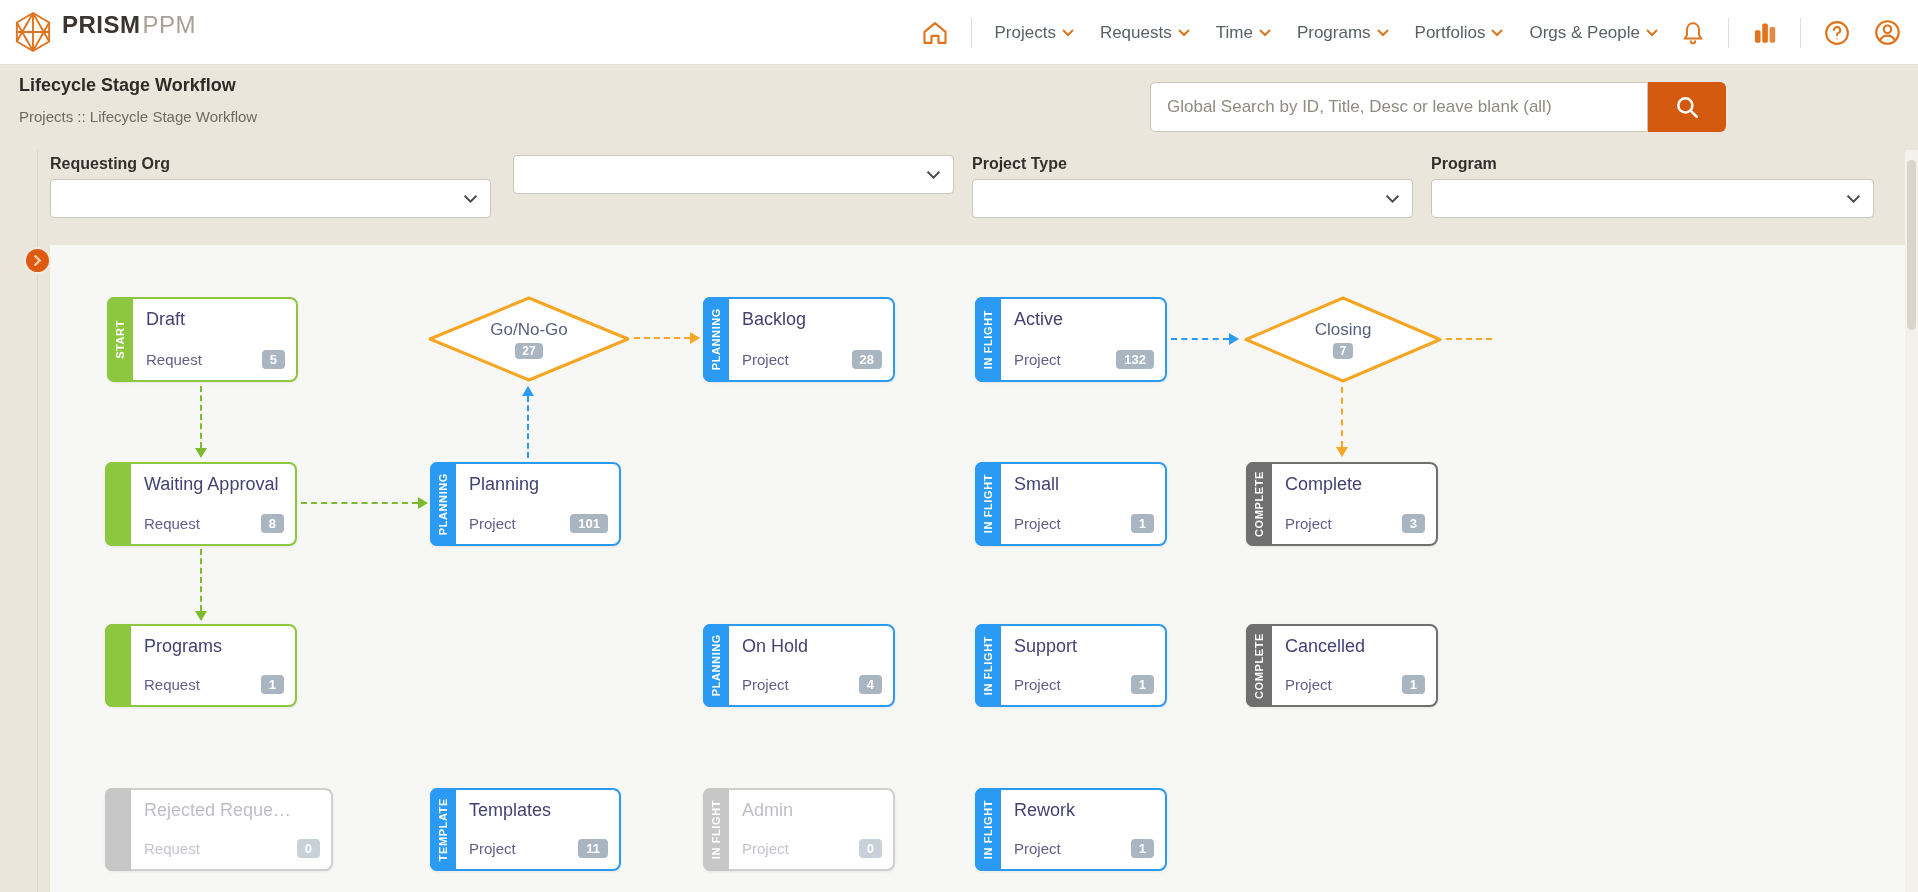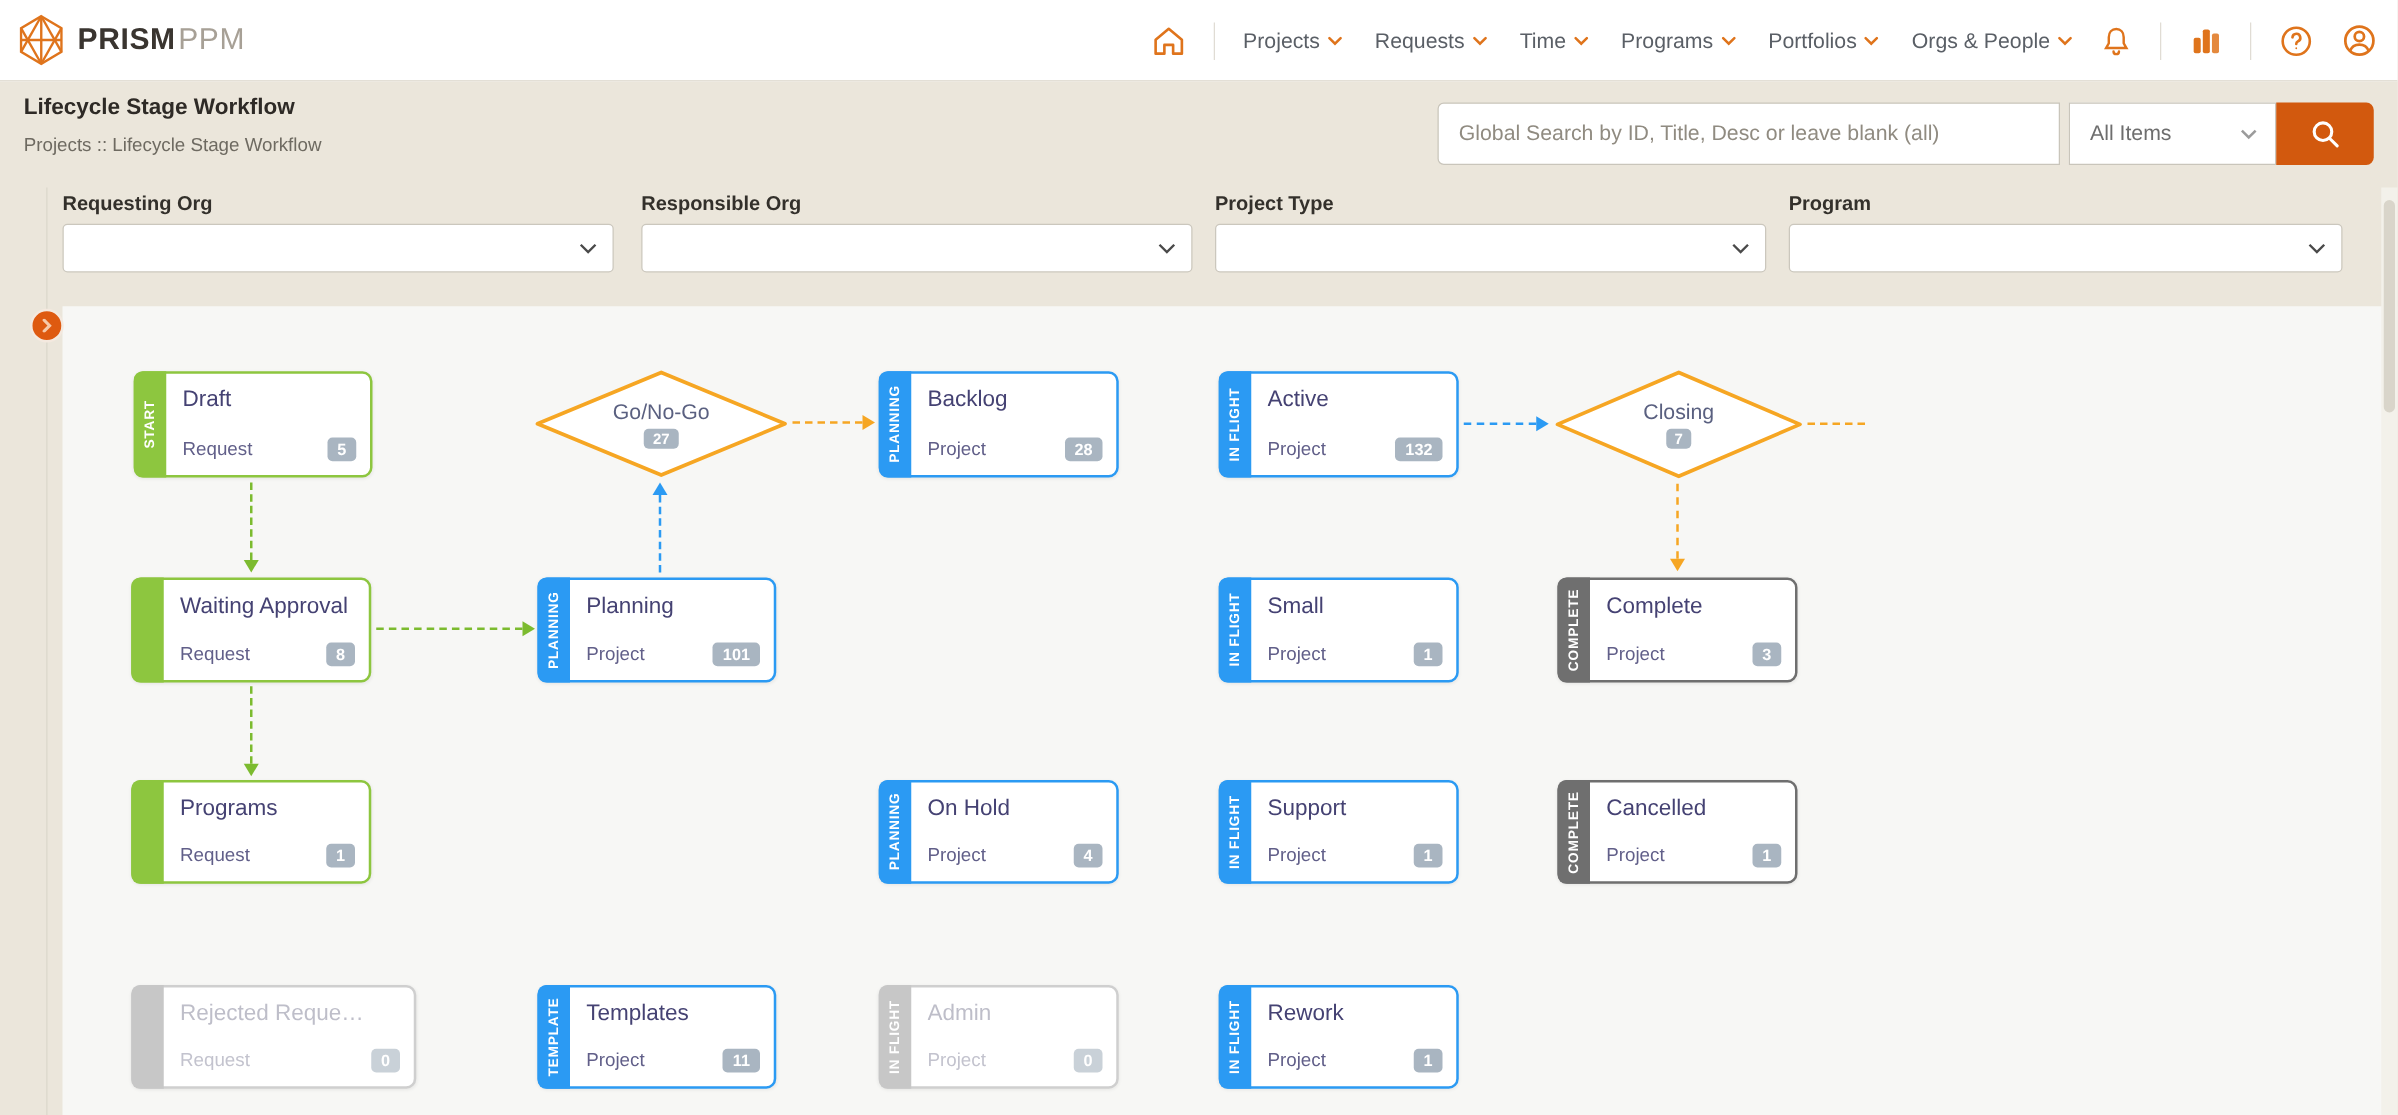--- a/index.html
+++ b/index.html
@@ -2,21 +2,21 @@
 <html style="--accent: #D2590E; --beige: #EBE6DB; --canvas: #F7F7F5; --green: #8DC63F; --blue: #2B9AF3; --orange: #F6A623; --cgray: #6F6F6F; --navy: #454273; --badge: #A9B5C1; --conn-green: #7CBB2F;"><head>
 <meta charset="utf-8">
 <style>
   * { margin:0; padding:0; box-sizing:border-box; }
   html,body { width:1918px; height:892px; overflow:hidden;
     font-family:"Liberation Sans", sans-serif; background:var(--beige,#EBE6DB); }
 
   
   .header { position:absolute; left:0; top:0; width:1918px; height:65px;
     background:#fff; border-bottom:1px solid #E3DFD6; display:flex; align-items:center; z-index:30; }
-  .brand { display:flex; align-items:center; gap:10px; padding-left:14px; }
+  .brand { display:flex; align-items:flex-start; gap:10px; padding-left:14px; }
   .brand-name { font-size:24px; font-weight:bold; color:#3A3530; letter-spacing:.5px; }
   .brand-suffix { font-size:24px; color:#A7A096; letter-spacing:.5px; margin-left:2px; }
   .nav { position:absolute; right:16px; top:0; height:65px; display:flex; align-items:center; gap:22px; }
   .nav-item { display:flex; align-items:center; gap:6px; font-size:17px; color:#5A5F66; cursor:pointer; white-space:nowrap; }
   .vdiv { width:1px; height:30px; background:#E0DCD4; }
   .icon-btn { display:flex; align-items:center; justify-content:center; cursor:pointer; }
 
   
   .title-band { position:absolute; left:0; top:65px; width:1918px; height:85px; background:var(--beige); }
   .page-title { position:absolute; left:19px; top:10px; font-size:18px; font-weight:bold; color:#2E2A26; }
@@ -188,47 +188,40 @@
       </svg>
     </span>
   </div>
 </div>
 
 <div class="title-band">
   <div class="page-title">Lifecycle Stage Workflow</div>
   <div class="breadcrumb">Projects :: Lifecycle Stage Workflow</div>
   <div class="search-wrap">
     <input class="search-input" type="text" placeholder="Global Search by ID, Title, Desc or leave blank (all)" style="">
-    <div class="scope-select">
-      <span>All Items</span>
-      <svg width="14" height="9" viewBox="0 0 14 9" fill="none" stroke="#9B9B9B" stroke-width="2">
-          <polyline points="1.5,1.5 7,7 12.5,1.5"></polyline>
-        </svg>
-    </div>
     <button class="search-btn">
       <svg width="26" height="26" viewBox="0 0 24 24" fill="none" stroke="#fff" stroke-width="2.3" stroke-linecap="round">
         <circle cx="10.5" cy="10.5" r="6.5"></circle>
           <line x1="15.5" y1="15.5" x2="21" y2="21"></line>
       </svg>
     </button>
   </div>
 </div>
 
 <div class="filter-band">
   <div id="filters">
       <div class="filter" style="left: 50px;">
     <div class="filter-label">Requesting Org</div>
     <div class="filter-select" style="width: 441px;">
       <svg width="15" height="10" viewBox="0 0 14 9" fill="none" stroke="#4A4A4A" stroke-width="1.8">
             <polyline points="1.5,1.5 7,7 12.5,1.5"></polyline>
           </svg>
     </div>
   </div>
       <div class="filter" style="left: 513px;">
-    <div class="filter-label">Responsible Org</div>
     <div class="filter-select" style="width: 441px;">
       <svg width="15" height="10" viewBox="0 0 14 9" fill="none" stroke="#4A4A4A" stroke-width="1.8">
             <polyline points="1.5,1.5 7,7 12.5,1.5"></polyline>
           </svg>
     </div>
   </div>
       <div class="filter" style="left: 972px;">
     <div class="filter-label">Project Type</div>
     <div class="filter-select" style="width: 441px;">
       <svg width="15" height="10" viewBox="0 0 14 9" fill="none" stroke="#4A4A4A" stroke-width="1.8">

